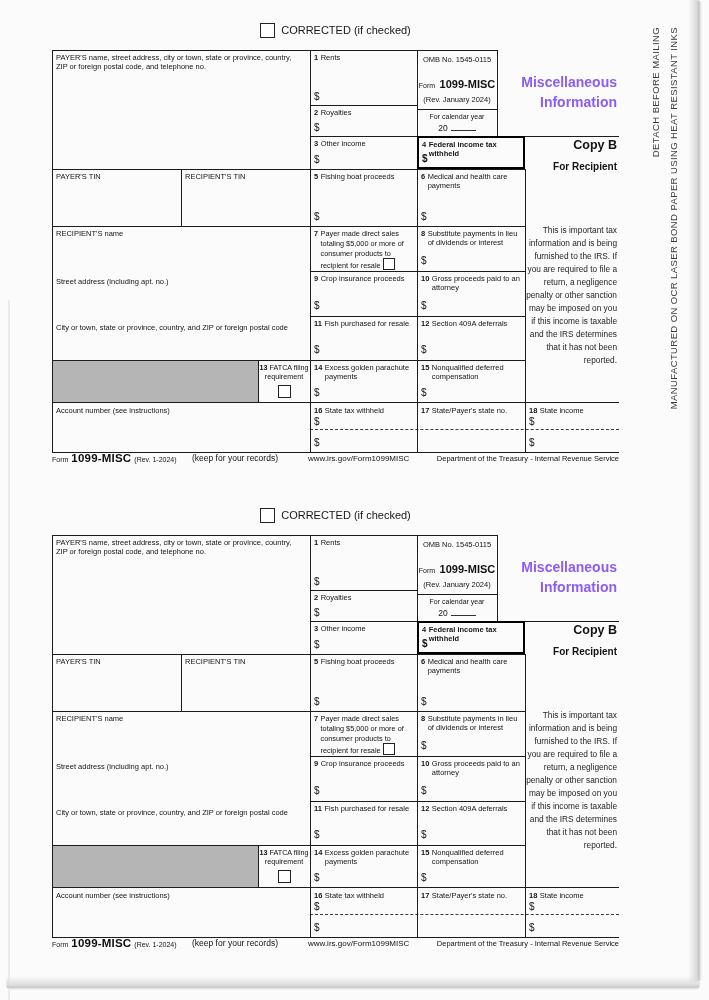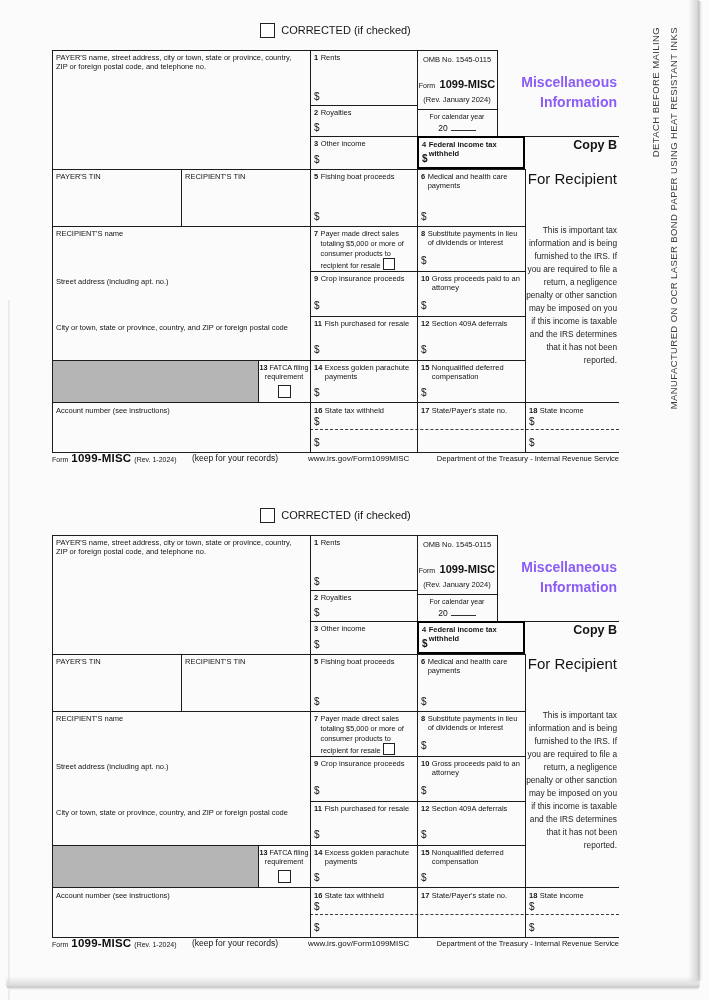--- a/index.html
+++ b/index.html
@@ -27,21 +27,21 @@
   .plain{font-size:7.5px;line-height:9.3px;color:#141414;}
   .dollar{font-size:10px;line-height:10px;color:#141414;}
   .cb{display:inline-block;width:10px;height:10px;border:1px solid #222;background:#fff;vertical-align:-2px;}
   .gray{position:absolute;background:#b5b5b5;}
   .bold4{position:absolute;border:2.4px solid #000;box-sizing:border-box;background:transparent;}
   .ombline{position:absolute;left:365px;width:80px;text-align:center;}
   .blank20{display:inline-block;width:25px;border-bottom:1px solid #333;height:8px;margin-left:3px;}
   .title{position:absolute;left:405px;top:22px;width:160px;text-align:right;font-size:14px;font-weight:bold;line-height:20px;color:#8b5cf6;}
   .copyb{position:absolute;left:405px;top:89px;width:160px;text-align:right;color:#131313;}
   .copyb .c1{font-size:12.5px;font-weight:bold;line-height:13px;}
-  .copyb .c2{font-size:15px;font-weight:normal;margin-top:18px;}
+  .copyb .c2{font-size:10px;font-weight:bold;margin-top:9px;}
   .info{position:absolute;left:471px;top:174px;width:94px;text-align:right;font-size:8.3px;line-height:13px;color:#242424;}
   .fatca{position:absolute;left:206px;top:313px;width:52px;text-align:center;font-size:7.2px;line-height:9px;}
   .fatca .fcb{display:inline-block;width:11px;height:11px;border:1px solid #222;background:#fff;margin-top:4px;}
   .footer{position:absolute;left:0;top:427px;width:567px;height:18px;}
   .footer .fw{font-size:7px;color:#161616;}
   .footer .fn{font-size:11.5px;font-weight:bold;color:#0e0e0e;letter-spacing:0.2px;}
   .footer .fg{position:absolute;left:0;bottom:1px;display:flex;align-items:baseline;gap:3px;}
   .footer .fk{position:absolute;left:140px;bottom:2px;font-size:8.5px;}
   .footer .fu{position:absolute;left:256px;bottom:2px;font-size:8px;margin-top:24px;}
   .footer .fd{position:absolute;right:0;bottom:2px;font-size:7.5px;}

